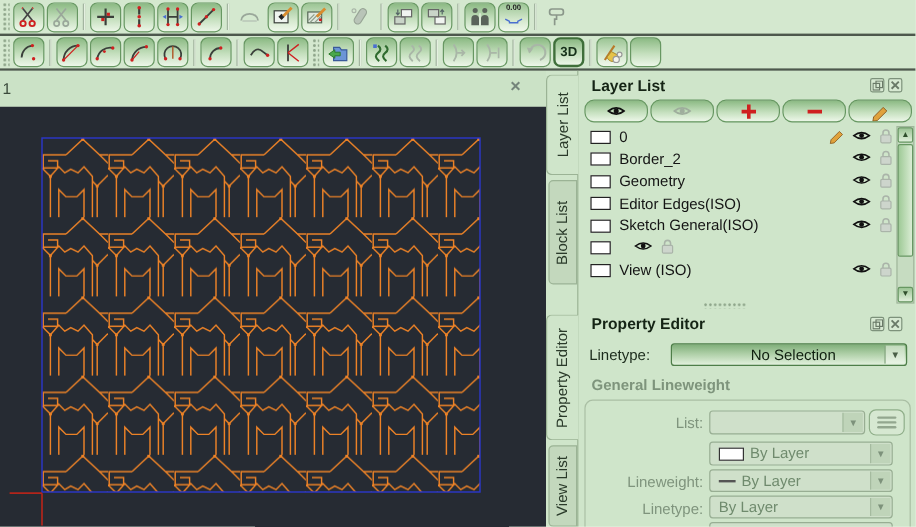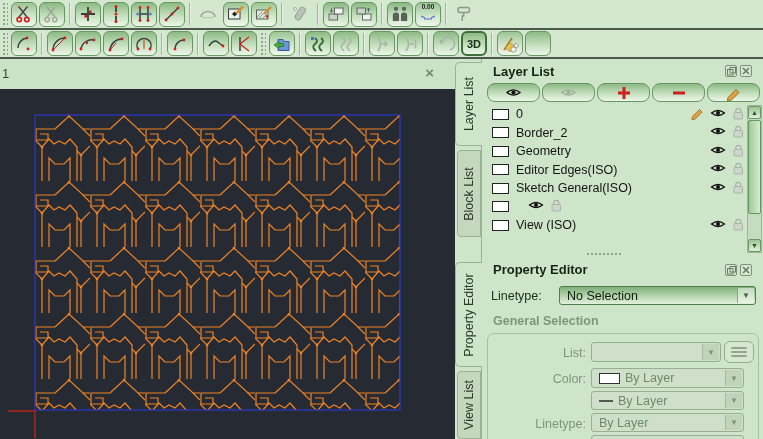--- a/index.html
+++ b/index.html
@@ -52,21 +52,21 @@
   .sbtn{position:absolute;left:0;width:13px;height:13px;border:1px solid #679762;border-radius:2px;
         background:linear-gradient(180deg,#9cc595,#e0efdb);display:flex;align-items:center;justify-content:center;
         font-size:7px;color:#2f4f2c;box-sizing:border-box;}
   #sthumb{position:absolute;left:0;top:14px;width:13px;height:94px;border:1px solid #679762;border-radius:2px;
           background:linear-gradient(90deg,#9fca97,#d9ecd3);box-sizing:border-box;}
   .dots-h{position:absolute;width:36px;height:5px;
           background-image:radial-gradient(circle,#8fa68b 1px,transparent 1.2px);background-size:4px 4px;}
   
   .combo{position:absolute;box-sizing:border-box;border:1px solid #4e7e49;border-radius:3px;
          background:linear-gradient(180deg,#7fae79 0%,#a8cba1 40%,#e2f1dd 100%);
-         display:flex;align-items:center;font-size:12.5px;color:#0f1f0f;padding-left:7px;}
+         display:flex;align-items:center;font-size:12.5px;color:#0f1f0f;padding-left:7px;justify-content:center;}
   .combo .arr, .dcombo .arr{position:absolute;right:1px;top:1px;bottom:1px;width:16px;
          background:linear-gradient(180deg,#c2dabc,#e9f4e5);border-left:1px solid #89a884;
          display:flex;align-items:center;justify-content:center;font-size:8px;color:#4a5f47;}
   .dcombo{position:absolute;box-sizing:border-box;border:1px solid #98ae93;border-radius:3px;
           background:#cfe0ca;display:flex;align-items:center;font-size:12.5px;color:#6f8a6d;padding-left:7px;}
   .dcombo .arr{background:#bfd4b9;color:#7d927b;border-left:1px solid #a5bb9f;}
   .flabel{position:absolute;width:100px;text-align:right;color:#7f947d;font-size:12.5px;}
   #group-box{position:absolute;left:5px;top:76px;width:272px;height:120px;border:1px solid #aabfa4;
              border-radius:7px;box-sizing:border-box;}
   #gen-title{position:absolute;left:11px;top:57px;font-weight:bold;color:#7e947c;}
@@ -592,40 +592,40 @@
               <path d="M1,1 L7,7 M7,1 L1,7" stroke="#6a7a68" stroke-width="1.6"></path>
             </svg>
           </div>
 
         <div style="position:absolute;left:9px;top:32px;color:#1c2c1c;">Linetype:</div>
         <div class="combo" style="left:77px;top:29px;width:197px;height:19px;">
           <span>No Selection</span>
           <span class="arr">▼</span>
         </div>
 
-        <div id="gen-title">General Selection</div>
+        <div id="gen-title">General Lineweight</div>
         <div id="group-box"></div>
 
         <div class="flabel" style="left:4px;top:89px;">List:</div>
         <div class="dcombo" style="left:109px;top:85px;width:130px;height:20px;">
           <span class="arr">▼</span>
         </div>
         <div id="hamburger" style="left:242px;top:84px;width:30px;height:22px;">
             <i></i>
             <i></i>
             <i></i>
           </div>
 
-        <div class="flabel" style="left:4px;top:115px;">Color:</div>
         <div class="dcombo" style="left:109px;top:111px;width:153px;height:20px;">
           <span class="cswatch"></span>
           <span>By Layer</span>
           <span class="arr">▼</span>
         </div>
 
+        <div class="flabel" style="left:4px;top:138px;">Lineweight:</div>
         <div class="dcombo" style="left:109px;top:134px;width:153px;height:19px;">
           <span class="lwline"></span>
           <span>By Layer</span>
           <span class="arr">▼</span>
         </div>
 
         <div class="flabel" style="left:4px;top:160px;">Linetype:</div>
         <div class="dcombo" style="left:109px;top:156px;width:153px;height:19px;">
           <span>By Layer</span>
           <span class="arr">▼</span>

